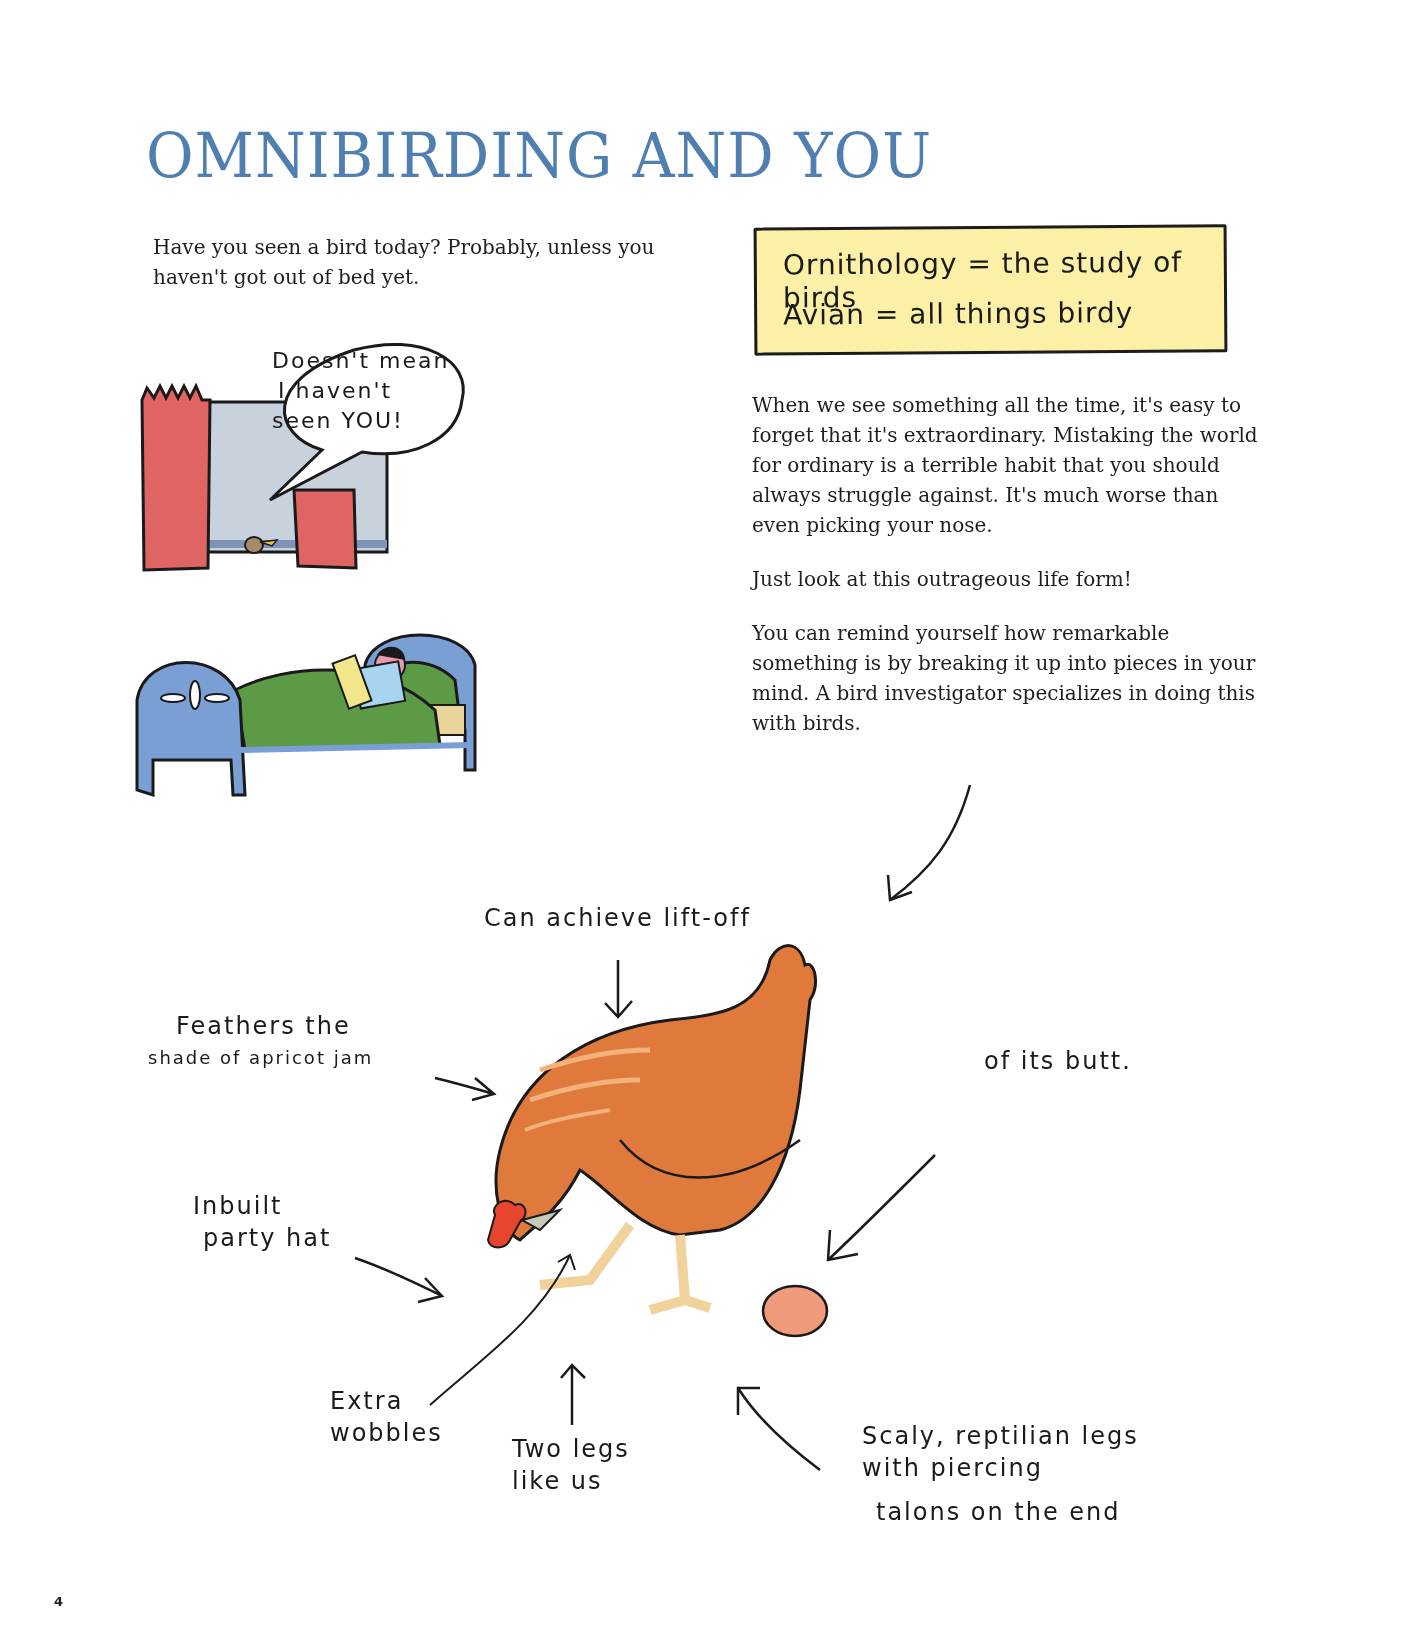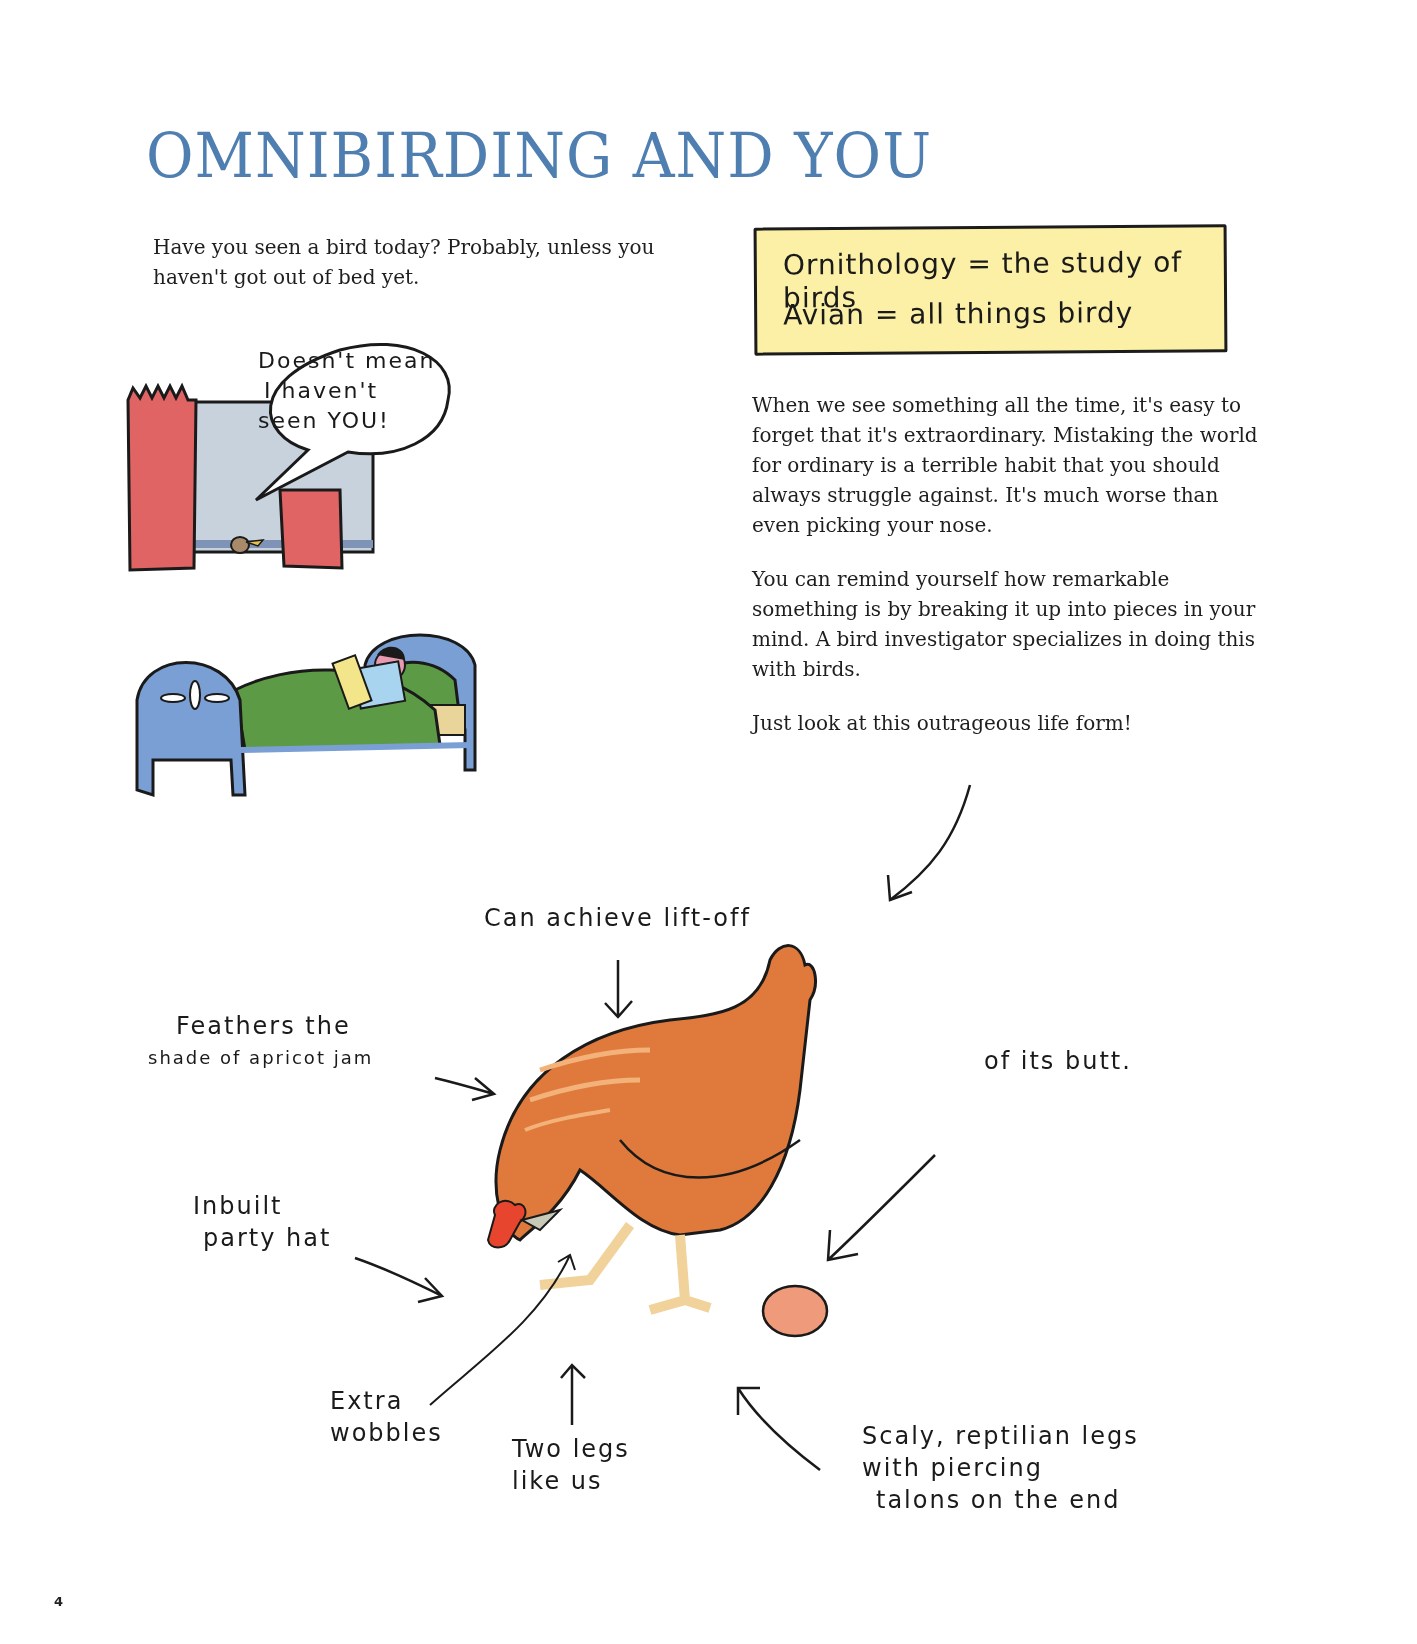--- a/index.html
+++ b/index.html
@@ -24,25 +24,25 @@
 
 <div class="abs body-text intro">Have you seen a bird today? Probably, unless you haven't got out of bed yet.</div>
 
 <div class="abs defbox">
   <div class="defline hand" style="top:18px;">Ornithology = the study of birds</div>
   <div class="defline hand" style="top:68px;">Avian = all things birdy</div>
 </div>
 
 <div class="abs body-text col" style="top:390px;">
   <p>When we see something all the time, it's easy to forget that it's extraordinary. Mistaking the world for ordinary is a terrible habit that you should always struggle against. It's much worse than even picking your nose.</p>
+  <p>Just look at this outrageous life form!</p>
   <p>You can remind yourself how remarkable something is by breaking it up into pieces in your mind. A bird investigator specializes in doing this with birds.</p>
-  <p>Just look at this outrageous life form!</p>
 </div>
 
-<div class="abs" style="left:118px; top:340px; width:360px; height:230px;">
+<div class="abs" style="left:132px; top:340px; width:360px; height:230px;">
   <svg width="360" height="230" viewBox="0 0 360 230">
     <rect x="75" y="62" width="180" height="150" fill="#c7d2dc" stroke="#1a1a1a" stroke-width="3"></rect>
     <line x1="75" y1="204" x2="255" y2="204" stroke="#7e93b5" stroke-width="8"></line>
     <path d="M10 60 L15 48 L22 58 L28 46 L34 58 L40 46 L46 58 L52 46 L58 58 L64 46 L70 60 L78 60 L76 228 L12 230 Z" fill="#e06464" stroke="#1a1a1a" stroke-width="3"></path>
     <path d="M162 150 L222 150 L224 228 L166 226 Z" fill="#e06464" stroke="#1a1a1a" stroke-width="3"></path>
     <ellipse cx="122" cy="205" rx="9" ry="8" fill="#a88a6a" stroke="#1a1a1a" stroke-width="2"></ellipse>
     <path d="M128 202 L145 200 L140 206 Z" fill="#e8c04a" stroke="#1a1a1a" stroke-width="1.5"></path>
     <path d="M222 10 C290 -8 340 20 330 60 C325 100 280 120 230 112 L138 160 L190 110 C140 95 130 40 222 10 Z" fill="#ffffff" stroke="#1a1a1a" stroke-width="3"></path>
   </svg>
   <div class="label hand" style="left:140px; top:6px; font-size:22px; line-height:30px;">
@@ -138,16 +138,16 @@
   <div>Two legs</div>
   <div>like us</div>
 </div>
 
 <svg style="left:730px; top:1380px;" width="100" height="95">
   <path d="M90 90 C50 60 25 35 8 8 M8 35 L8 8 L30 8" fill="none" stroke="#1a1a1a" stroke-width="2.5"></path>
 </svg>
 <div class="label hand" style="left:862px; top:1420px;">
   <div>Scaly, reptilian legs</div>
   <div>with piercing</div>
-  <div style="padding-left:14px;">talons on the end</div>
+  <div style="padding-left:14px;margin-top:12px;">talons on the end</div>
 </div>
 
 <div class="abs pagenum">4</div>
 
 </body></html>

